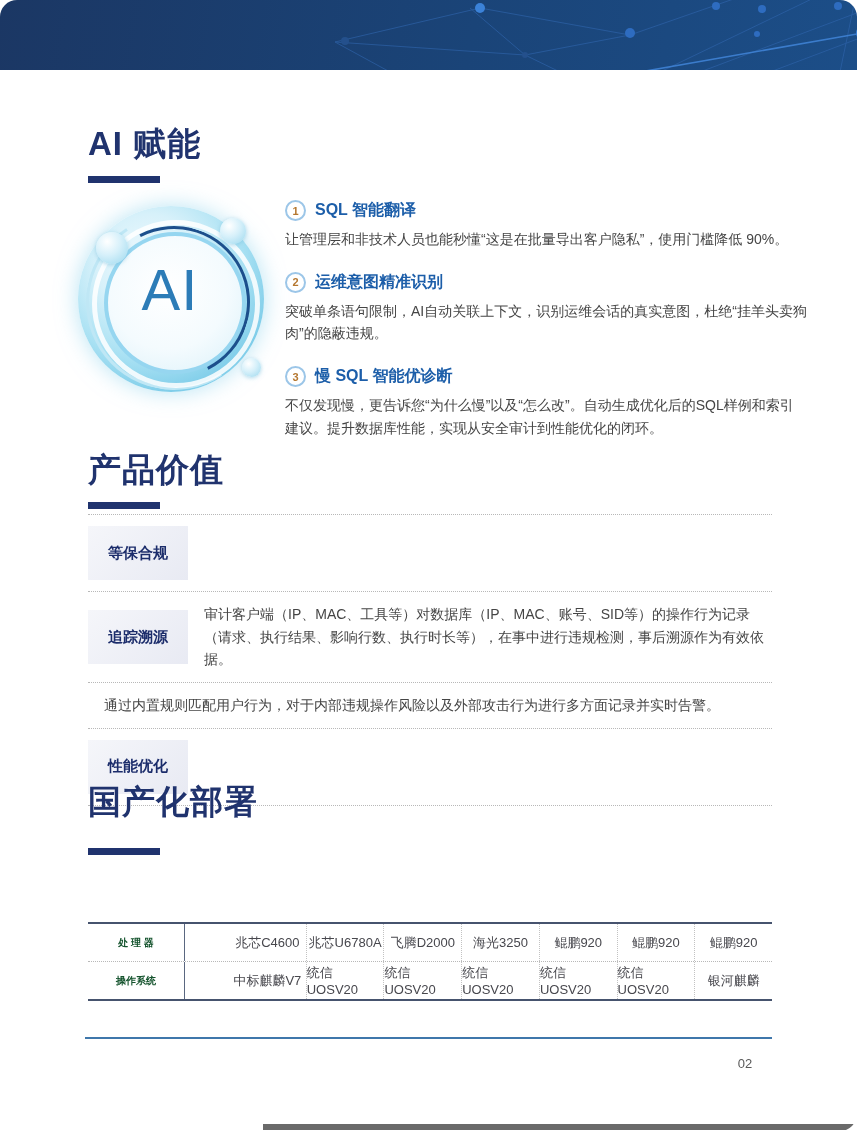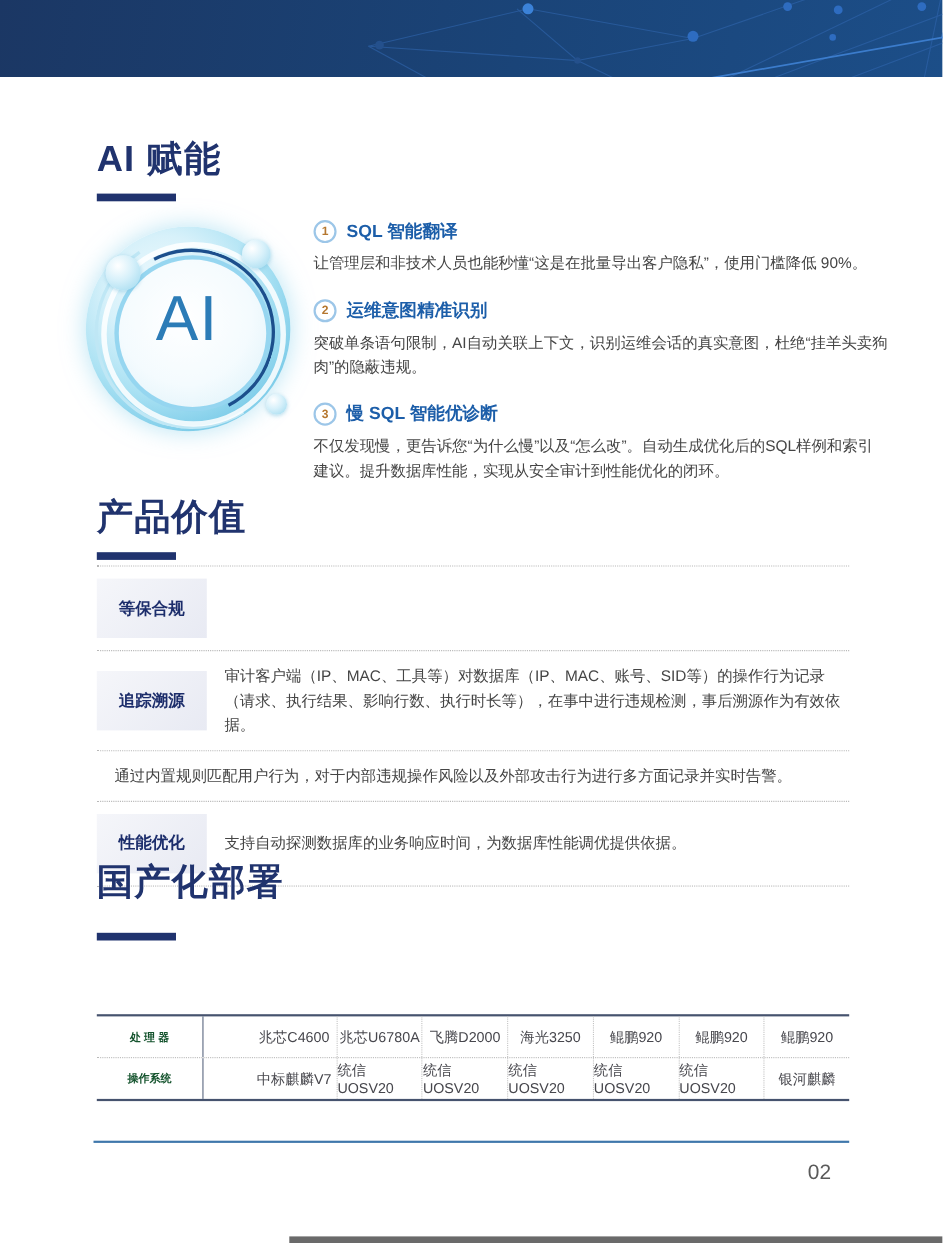--- a/index.html
+++ b/index.html
@@ -1,18 +1,18 @@
 <!DOCTYPE html>
 <html><head>
 <meta charset="utf-8">
 <style>
   html,body { margin:0; padding:0; background:#fff; }
   .page {
     position:relative; width:857px; height:1131px; background:#ffffff;
-    font-family:"Liberation Sans","DejaVu Sans",sans-serif; overflow:hidden;
+    font-family:"Liberation Sans","DejaVu Sans",sans-serif; overflow:hidden;border-radius:17px;
   }
 
   
   .topband {
     position:absolute; left:0; top:0; width:857px; height:70px;
     background:linear-gradient(100deg,#1b3764 0%,#1a4478 55%,#1c4e88 100%);
     overflow:hidden;
   }
   .topband svg { position:absolute; left:0; top:0; }
 
@@ -76,21 +76,21 @@
   .d-row { display:flex; height:37px; }
   .d-row + .d-row { border-top:1px dotted #b8b8b8; }
   .d-cell { flex:1; display:flex; align-items:center; justify-content:center;
     font-size:13px; color:#47474d; border-left:1px dotted #c2c2c2; }
   .d-cell.hd { flex:0 0 96px; border-left:none; color:#14532d; font-weight:bold; font-size:10px; }
   .d-cell.solid-sep { border-left:1px solid #5a6780;padding-left:44px; }
 
   
   .footer-line { position:absolute; left:85px; top:1037px; width:687px; border-top:2px solid #3f77ab; }
   .page-number { position:absolute; left:720px; top:1056px; width:50px; text-align:center;
-    color:#5a5a5a; font-size:19px; }
+    color:#5a5a5a; font-size:13px; }
   .bottom-bar { position:absolute; left:263px; top:1124px; width:594px; height:6px; background:#6a6a6a; }
 </style>
 </head>
 <body>
 
 <div class="page">
 
   <div class="topband">
     <svg width="857" height="70" viewBox="0 0 857 70">
       <g stroke="#2f64ab" stroke-width="1" opacity="0.65" fill="none">
@@ -173,21 +173,20 @@
     </div>
     <div class="value-row">
       <div class="value-label">追踪溯源</div>
       <div class="value-desc">审计客户端（IP、MAC、工具等）对数据库（IP、MAC、账号、SID等）的操作行为记录（请求、执行结果、影响行数、执行时长等），在事中进行违规检测，事后溯源作为有效依据。</div>
     </div>
     <div class="value-row">
       <div class="value-desc">通过内置规则匹配用户行为，对于内部违规操作风险以及外部攻击行为进行多方面记录并实时告警。</div>
     </div>
     <div class="value-row">
       <div class="value-label">性能优化</div>
-      <div class="value-desc">支持自动探测数据库的业务响应时间，为数据库性能调优提供依据。</div>
     </div>
   </div>
 
   <h1 class="sec-title" style="left:88px; top:780px;">国产化部署</h1>
   <div class="title-bar" style="left:88px; top:848px;"></div>
 
 
   <div class="deploy-table">
     <div class="d-row">
       <div class="d-cell hd">处 理 器</div>

